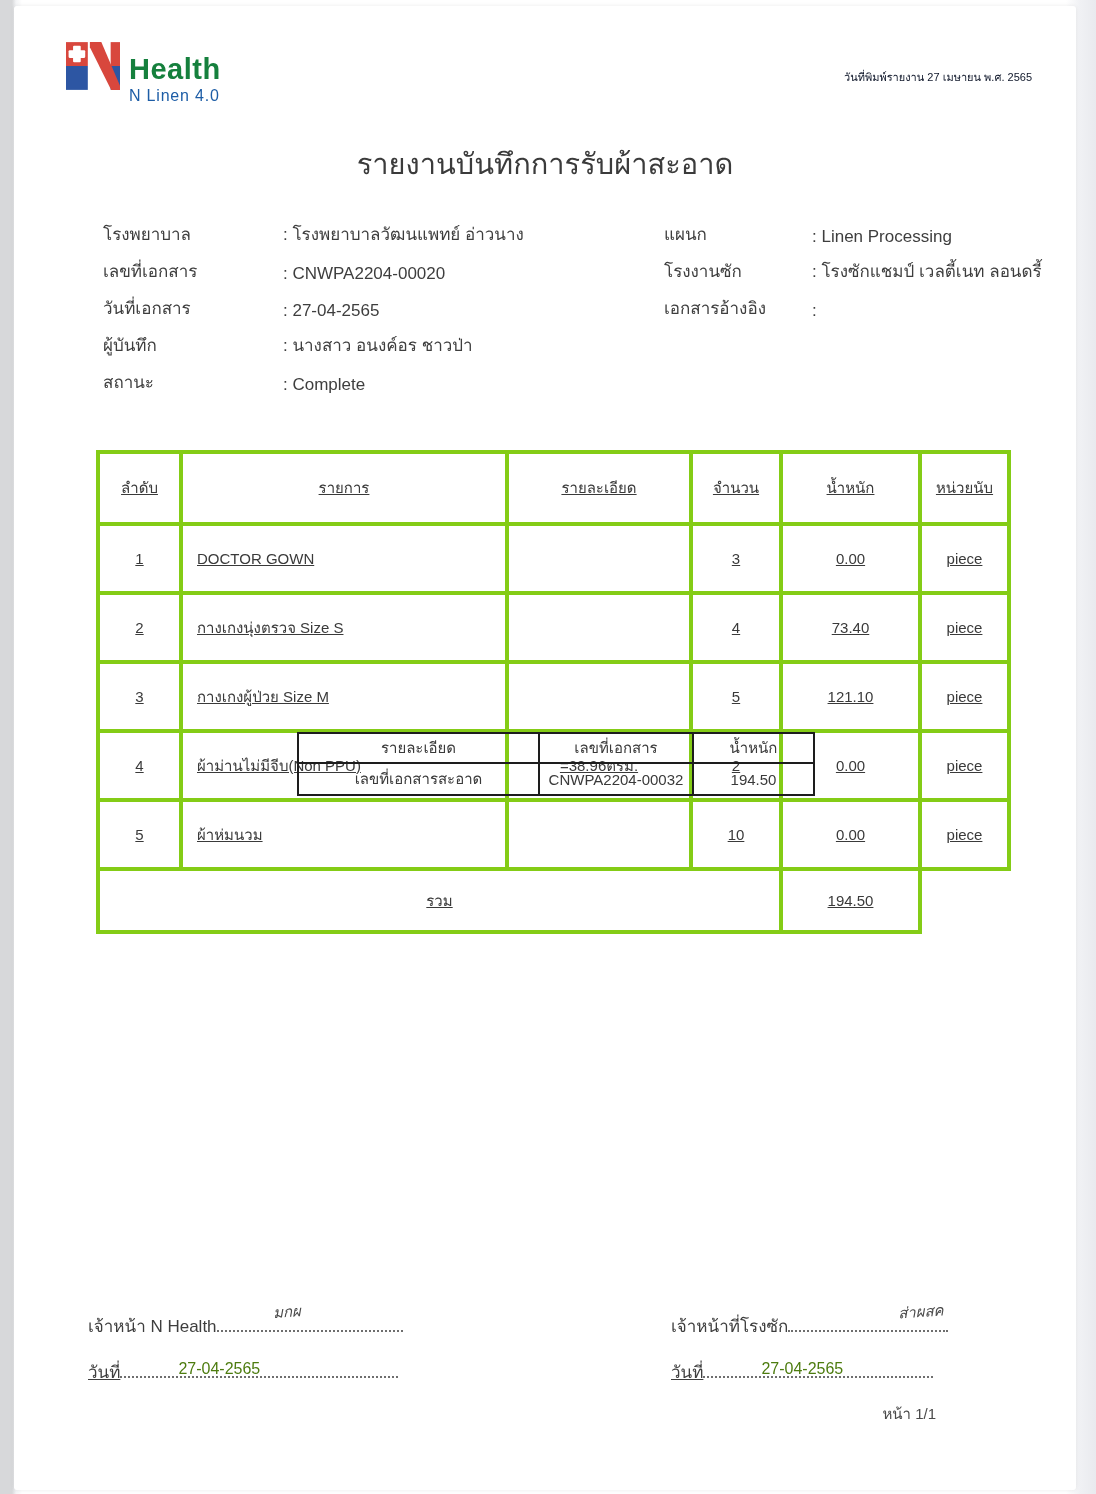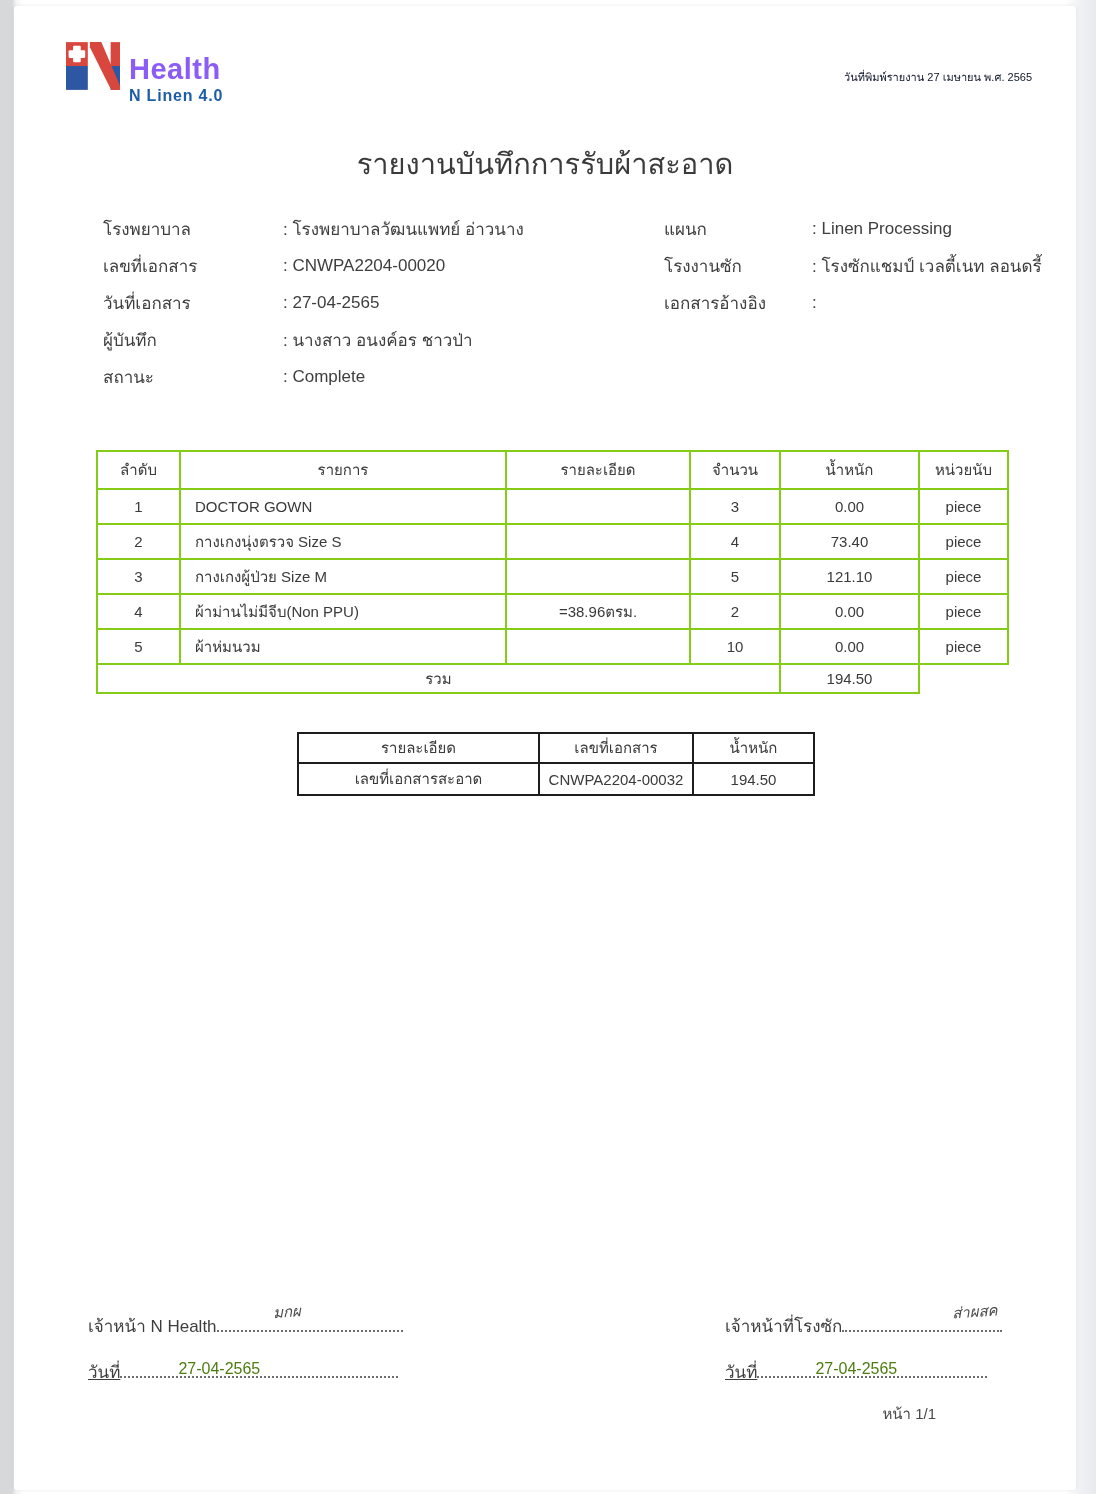--- a/index.html
+++ b/index.html
@@ -13,48 +13,48 @@
   }
   .page{
     position:absolute;left:14px;top:6px;width:1062px;height:1484px;
     background:#ffffff;border-radius:3px;
     box-shadow:0 0 4px rgba(0,0,0,0.08);
   }
   
   .logo{position:absolute;left:52px;top:36px;display:flex;align-items:flex-start;}
   .logo svg{display:block;}
   .logo-text{margin-left:9px;padding-top:13px;}
-  .logo-brand{font-size:29px;font-weight:bold;color:#8b5cf6;line-height:1;letter-spacing:0.5px;}
-  .logo-product{font-size:16px;font-weight:bold;color:#1d5da6;letter-spacing:0.8px;margin-top:3px;}
+  .logo-brand{font-size:29px;font-weight:bold;color:#15803d;line-height:1;letter-spacing:0.5px;}
+  .logo-product{font-size:16px;font-weight:normal;color:#1d5da6;letter-spacing:0.8px;margin-top:3px;}
   .print-date{position:absolute;top:62px;right:44px;font-size:11px;color:#0f172a;}
   .doc-title{position:absolute;top:135px;left:0;width:100%;text-align:center;font-size:29px;color:#3b3b3b;}
   
   .info-col{position:absolute;top:204px;font-size:17px;}
   .info-col-left{left:89px;width:480px;}
   .info-col-right{left:634px;width:400px;}
-  .info-row{display:flex;height:37px;align-items:center;}
+  .info-row{display:flex;height:37px;align-items:flex-end;}
   .info-col-left .info-label{width:180px;flex:none;}
   .info-col-right .info-label{width:148px;flex:none;margin-left:16px;}
   .info-value{white-space:nowrap;}
   
   table{border-collapse:collapse;table-layout:fixed;color:#3a3a3a;}
   .items-table{position:absolute;left:82px;top:444px;width:911px;font-size:15px;}
-  .items-table th,.items-table td{border:2px solid #84cc16;padding:0 6px;font-weight:normal;overflow:hidden;white-space:nowrap;}
+  .items-table th,.items-table td{border:4px solid #84cc16;padding:16px 6px;font-weight:normal;overflow:hidden;white-space:nowrap;text-decoration:underline;}
   .items-table th{height:36px;text-align:center;}
   .items-table td{height:33px;text-align:center;}
   .items-table td.cell-name{text-align:left;padding-left:14px;}
   .items-table tr.total-row td{height:27px;border-radius:11px;}
   .summary-table{position:absolute;left:283px;top:726px;width:516px;font-size:15px;}
   .summary-table th,.summary-table td{border:2px solid #1d1d1d;padding:0 6px;font-weight:normal;text-align:center;white-space:nowrap;}
   .summary-table th{height:28px;}
   .summary-table td{height:30px;border-radius:10px;}
   
   .sig-block{position:absolute;font-size:17px;color:#3e3e3e;}
   .sig-left{left:74px;top:1306px;}
-  .sig-right{left:711px;top:1306px;}
+  .sig-right{left:657px;top:1306px;}
   .sig-line{position:relative;display:inline-block;border-bottom:2px dotted #6e6e6e;height:16px;vertical-align:baseline;}
   .sig-row2{margin-top:19px;text-decoration:underline;}
   .scribble{position:absolute;left:56px;bottom:6px;font-size:15px;font-style:italic;color:#4a4a4a;transform:rotate(-4deg);white-space:nowrap;}
   .sig-right .scribble{left:110px;}
   .sig-date{position:absolute;left:58px;bottom:-2px;font-size:16px;color:#4d7c0f;white-space:nowrap;}
   .page-number{position:absolute;top:1396px;right:140px;font-size:15px;color:#4a4a4a;}
 </style>
 </head>
 <body>
 

